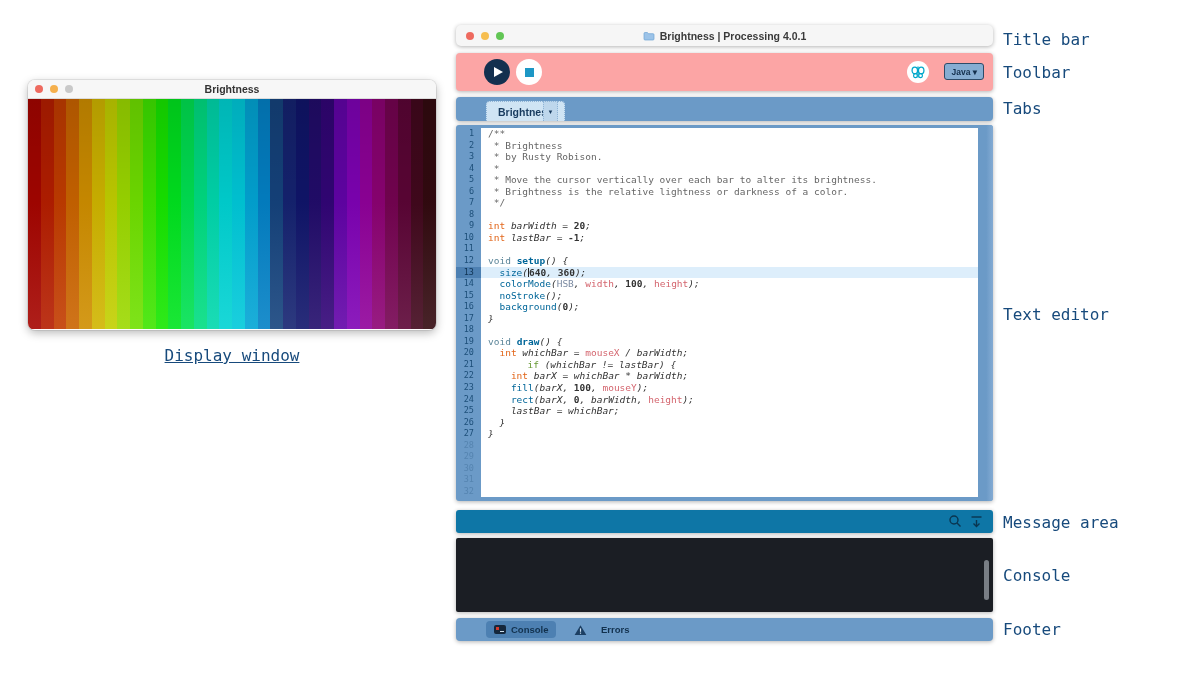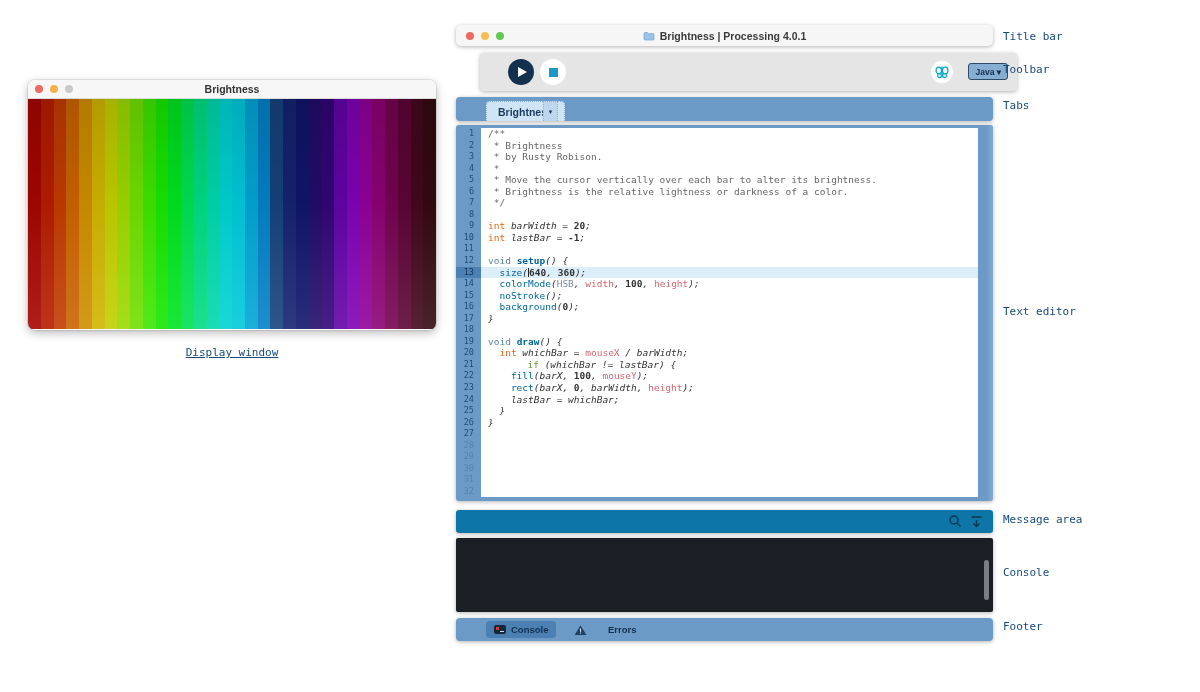--- a/index.html
+++ b/index.html
@@ -2,21 +2,21 @@
 <html><head>
 <meta charset="utf-8">
 <style>
   * { margin:0; padding:0; box-sizing:border-box; }
   html,body { width:1200px; height:692px; background:#ffffff; overflow:hidden;
               font-family:"Liberation Sans", sans-serif; }
   .abs { position:absolute; }
 
   
   .ann { position:absolute; font-family:"DejaVu Sans Mono", monospace;
-         font-size:11px; color:#174a7c; white-space:nowrap; }
+         font-size:16px; color:#174a7c; white-space:nowrap; }
 
   
   #display-window { left:28px; top:80px; width:408px; height:250px;
     border-radius:7px; overflow:hidden; background:#fff;
     box-shadow:0 3px 10px rgba(0,0,0,.28), 0 0 0 1px rgba(0,0,0,.08); }
   #dw-titlebar { height:19px; background:#f7f7f7; border-bottom:1px solid #dcdcdc;
     display:flex; align-items:center; position:relative; }
   .tl { width:8px; height:8px; border-radius:50%; margin-left:7px; }
   #dw-title { position:absolute; left:0; right:0; text-align:center;
     font-size:10.5px; font-weight:bold; color:#333; }
@@ -30,21 +30,21 @@
     box-shadow:0 1px 4px rgba(0,0,0,.30); }
 
   
   #ide-titlebar { top:25px; height:21px; background:#f6f6f6; border-radius:5px;
     display:flex; align-items:center; position:absolute; }
   #ide-title { position:absolute; left:0; right:0; text-align:center;
     font-size:10.5px; font-weight:bold; color:#3a3a3a; }
   #ide-title .folder { display:inline-block; vertical-align:-1px; margin-right:5px; }
 
   
-  #ide-toolbar { top:53px; height:38px; background:#e5e5e5; border-radius:4px;margin-left:24px; }
+  #ide-toolbar { top:53px; height:38px; background:#fca5a5; border-radius:4px; }
   .circle-btn { position:absolute; border-radius:50%; display:flex;
     align-items:center; justify-content:center; cursor:pointer; }
   #run-btn { left:28px; top:6px; width:26px; height:26px; background:#13304f; }
   #run-btn .tri { width:0; height:0; border-left:9px solid #fff;
     border-top:5.5px solid transparent; border-bottom:5.5px solid transparent; margin-left:3px; }
   #stop-btn { left:60px; top:6px; width:26px; height:26px; background:#fff; }
   #stop-btn .sq { width:9px; height:9px; background:#1d97c5; }
   #debug-btn { right:64px; top:8px; width:22px; height:22px; background:#fff; }
   #java-mode-btn { position:absolute; right:9px; top:10px; height:17px; padding:0 6px;
     background:#86add2; border:1px solid #2d4b68; border-radius:3px;
@@ -98,21 +98,21 @@
     background:#8a8f96; border-radius:3px; opacity:.85; cursor:pointer; }
 
   
   #ide-footer { top:618px; height:23px; background:#6b9ac7; border-radius:4px; }
   #footer-console-tab { position:absolute; left:30px; top:3px; height:17px;
     background:#4d80b2; border-radius:4px; padding:0 8px; display:flex;
     align-items:center; gap:5px; cursor:pointer; }
   #footer-console-tab .lbl, #footer-errors-tab .lbl {
     font-size:9.5px; font-weight:bold; color:#12314e; }
   #footer-errors-tab { position:absolute; left:118px; top:3px; height:17px;
-    display:flex; align-items:center; gap:21px; cursor:pointer; }
+    display:flex; align-items:center; gap:14px; cursor:pointer; }
   .console-mini-icon { width:12px; height:9px; background:#15273c; border-radius:2px; position:relative; }
   .console-mini-icon::before { content:""; position:absolute; left:2px; top:2px;
     width:3px; height:3px; background:#d23b2e; }
   .console-mini-icon::after { content:""; position:absolute; right:2px; bottom:2px;
     width:4px; height:1px; background:#cfe0ee; }
 </style>
 </head>
 <body>
 
 <div id="display-window" class="abs">
@@ -253,20 +253,21 @@
       <div class="code-ln"><span class="tk-void">void</span><span class="tk-plain"> </span><span class="tk-fndecl">setup</span><span class="tk-plain">() {</span></div>
       <div class="code-ln cur"><span class="tk-plain">  </span><span class="tk-fn">size</span><span class="tk-plain">(</span><span class="caret"></span><span class="tk-num">640</span><span class="tk-plain">, </span><span class="tk-num">360</span><span class="tk-plain">);</span></div>
       <div class="code-ln"><span class="tk-plain">  </span><span class="tk-fn">colorMode</span><span class="tk-plain">(</span><span class="tk-const">HSB</span><span class="tk-plain">, </span><span class="tk-var">width</span><span class="tk-plain">, </span><span class="tk-num">100</span><span class="tk-plain">, </span><span class="tk-var">height</span><span class="tk-plain">);</span></div>
       <div class="code-ln"><span class="tk-plain">  </span><span class="tk-fn">noStroke</span><span class="tk-plain">();</span></div>
       <div class="code-ln"><span class="tk-plain">  </span><span class="tk-fn">background</span><span class="tk-plain">(</span><span class="tk-num">0</span><span class="tk-plain">);</span></div>
       <div class="code-ln"><span class="tk-plain">}</span></div>
       <div class="code-ln"></div>
       <div class="code-ln"><span class="tk-void">void</span><span class="tk-plain"> </span><span class="tk-fndecl">draw</span><span class="tk-plain">() {</span></div>
       <div class="code-ln"><span class="tk-plain">  </span><span class="tk-type">int</span><span class="tk-plain"> whichBar = </span><span class="tk-var">mouseX</span><span class="tk-plain"> / barWidth;</span></div>
       <div class="code-ln"><span class="tk-plain">  </span><span class="tk-if">if</span><span class="tk-plain"> (whichBar != lastBar) {</span></div>
+      <div class="code-ln"><span class="tk-plain">    </span><span class="tk-type">int</span><span class="tk-plain"> barX = whichBar * barWidth;</span></div>
       <div class="code-ln"><span class="tk-plain">    </span><span class="tk-fn">fill</span><span class="tk-plain">(barX, </span><span class="tk-num">100</span><span class="tk-plain">, </span><span class="tk-var">mouseY</span><span class="tk-plain">);</span></div>
       <div class="code-ln"><span class="tk-plain">    </span><span class="tk-fn">rect</span><span class="tk-plain">(barX, </span><span class="tk-num">0</span><span class="tk-plain">, barWidth, </span><span class="tk-var">height</span><span class="tk-plain">);</span></div>
       <div class="code-ln"><span class="tk-plain">    lastBar = whichBar;</span></div>
       <div class="code-ln"><span class="tk-plain">  }</span></div>
       <div class="code-ln"><span class="tk-plain">}</span></div>
       <div class="code-ln"></div>
       <div class="code-ln"></div>
       <div class="code-ln"></div>
       <div class="code-ln"></div>
       <div class="code-ln"></div>

